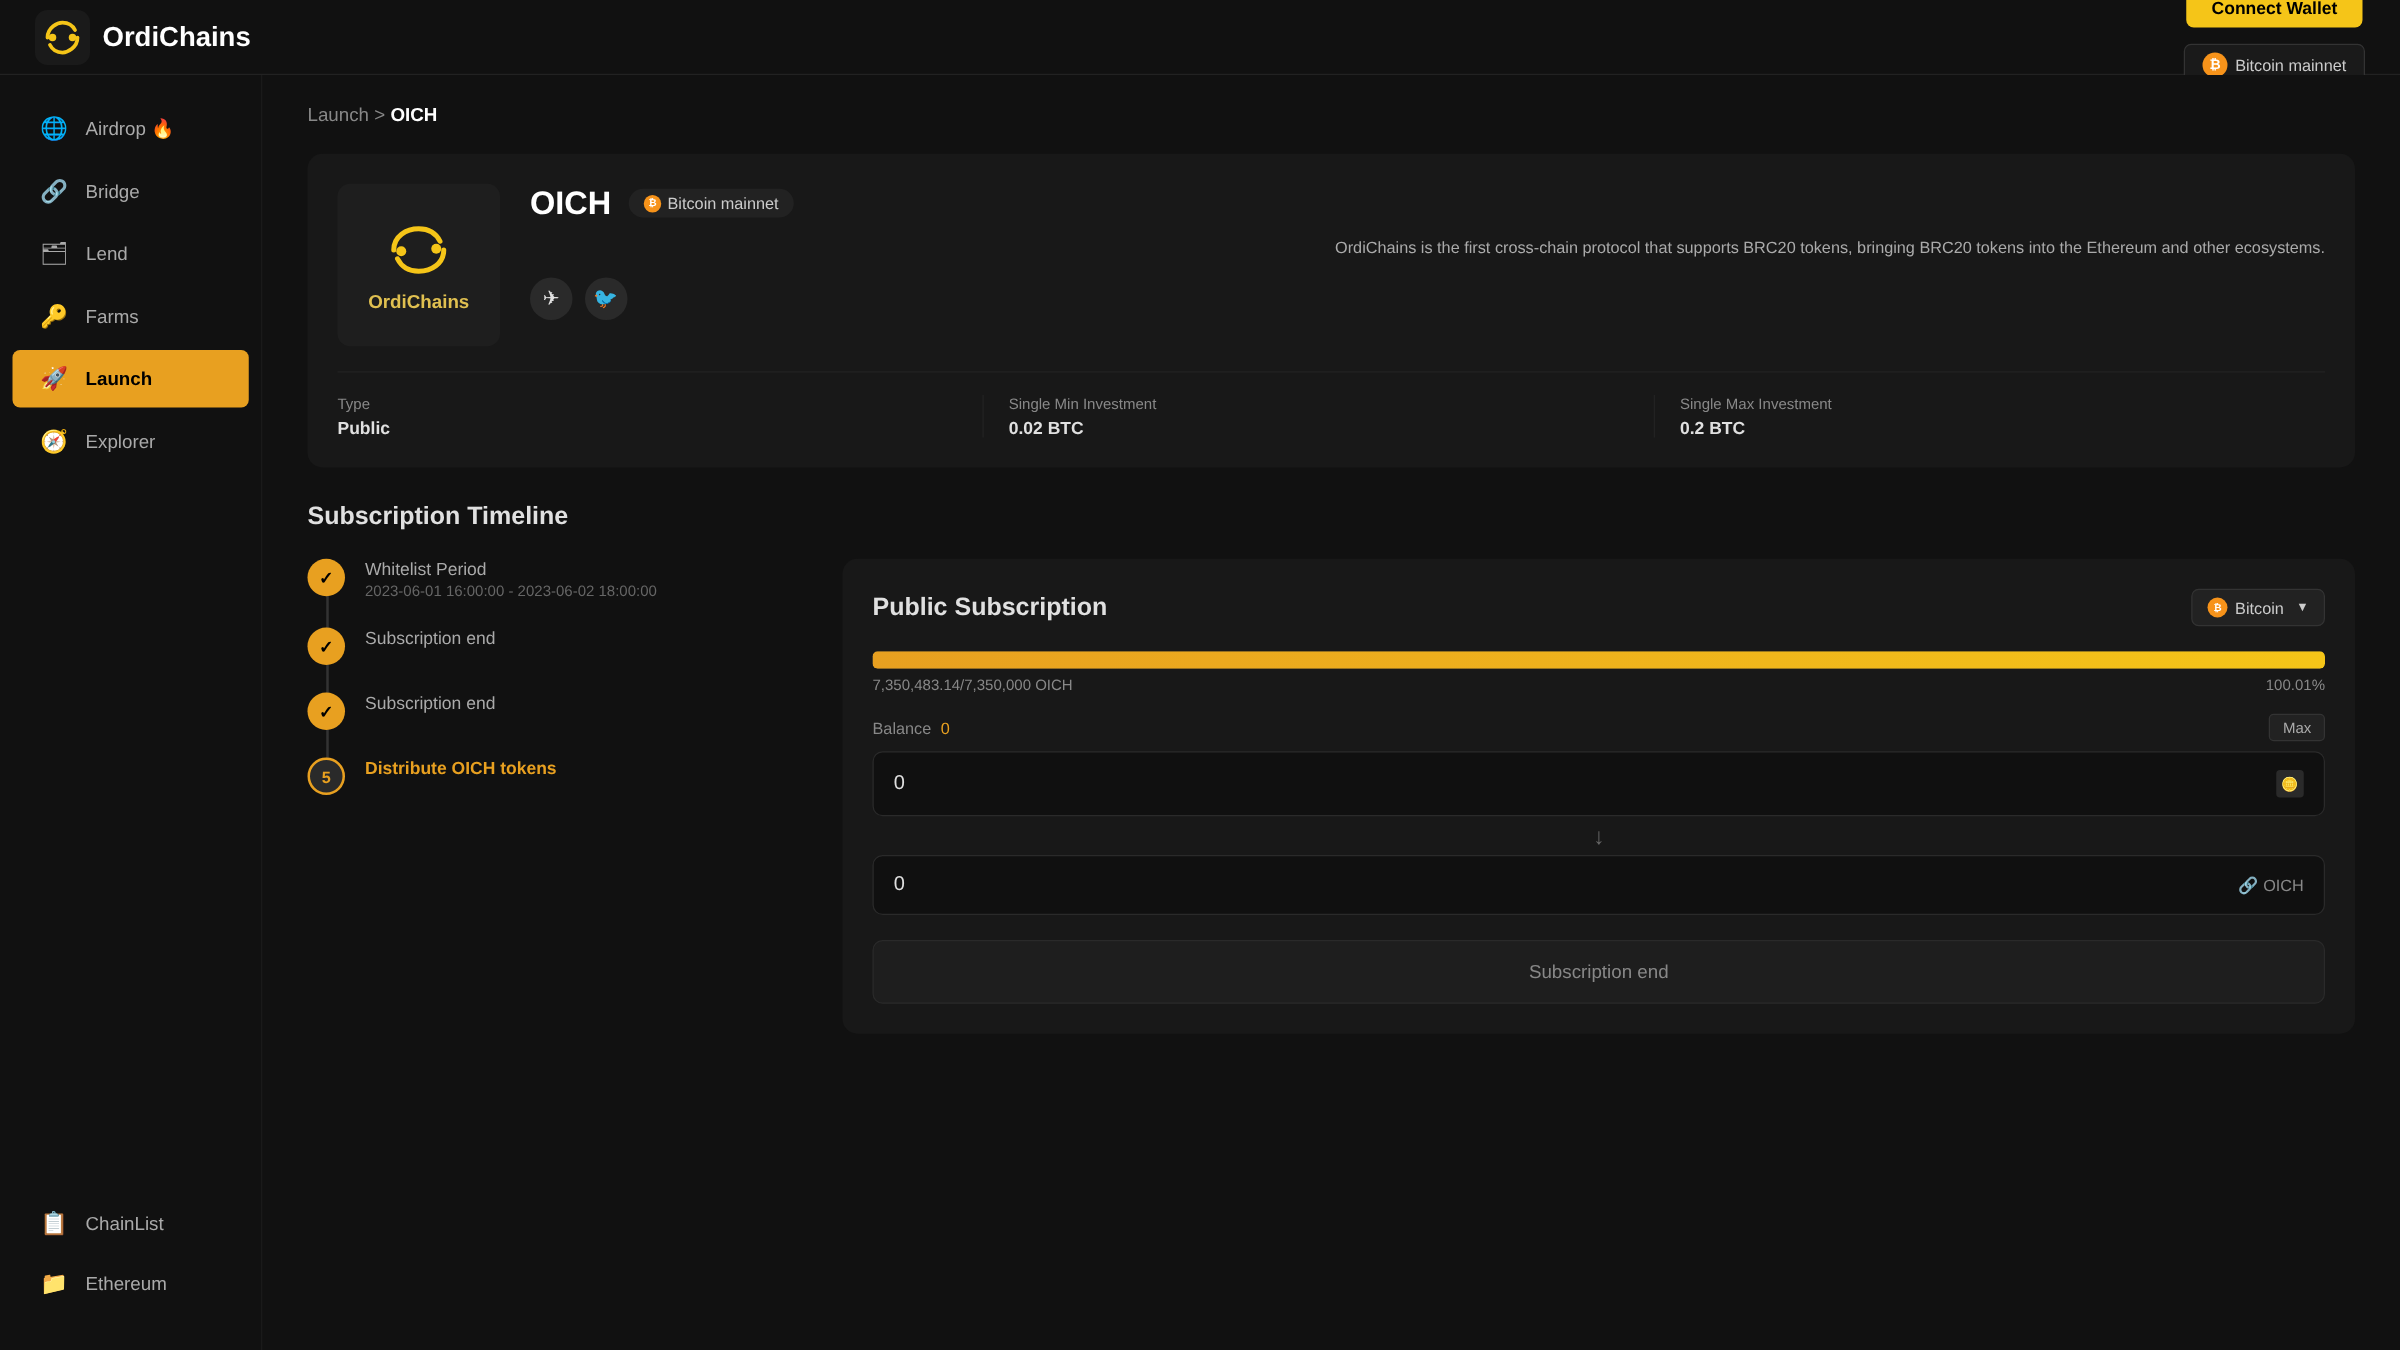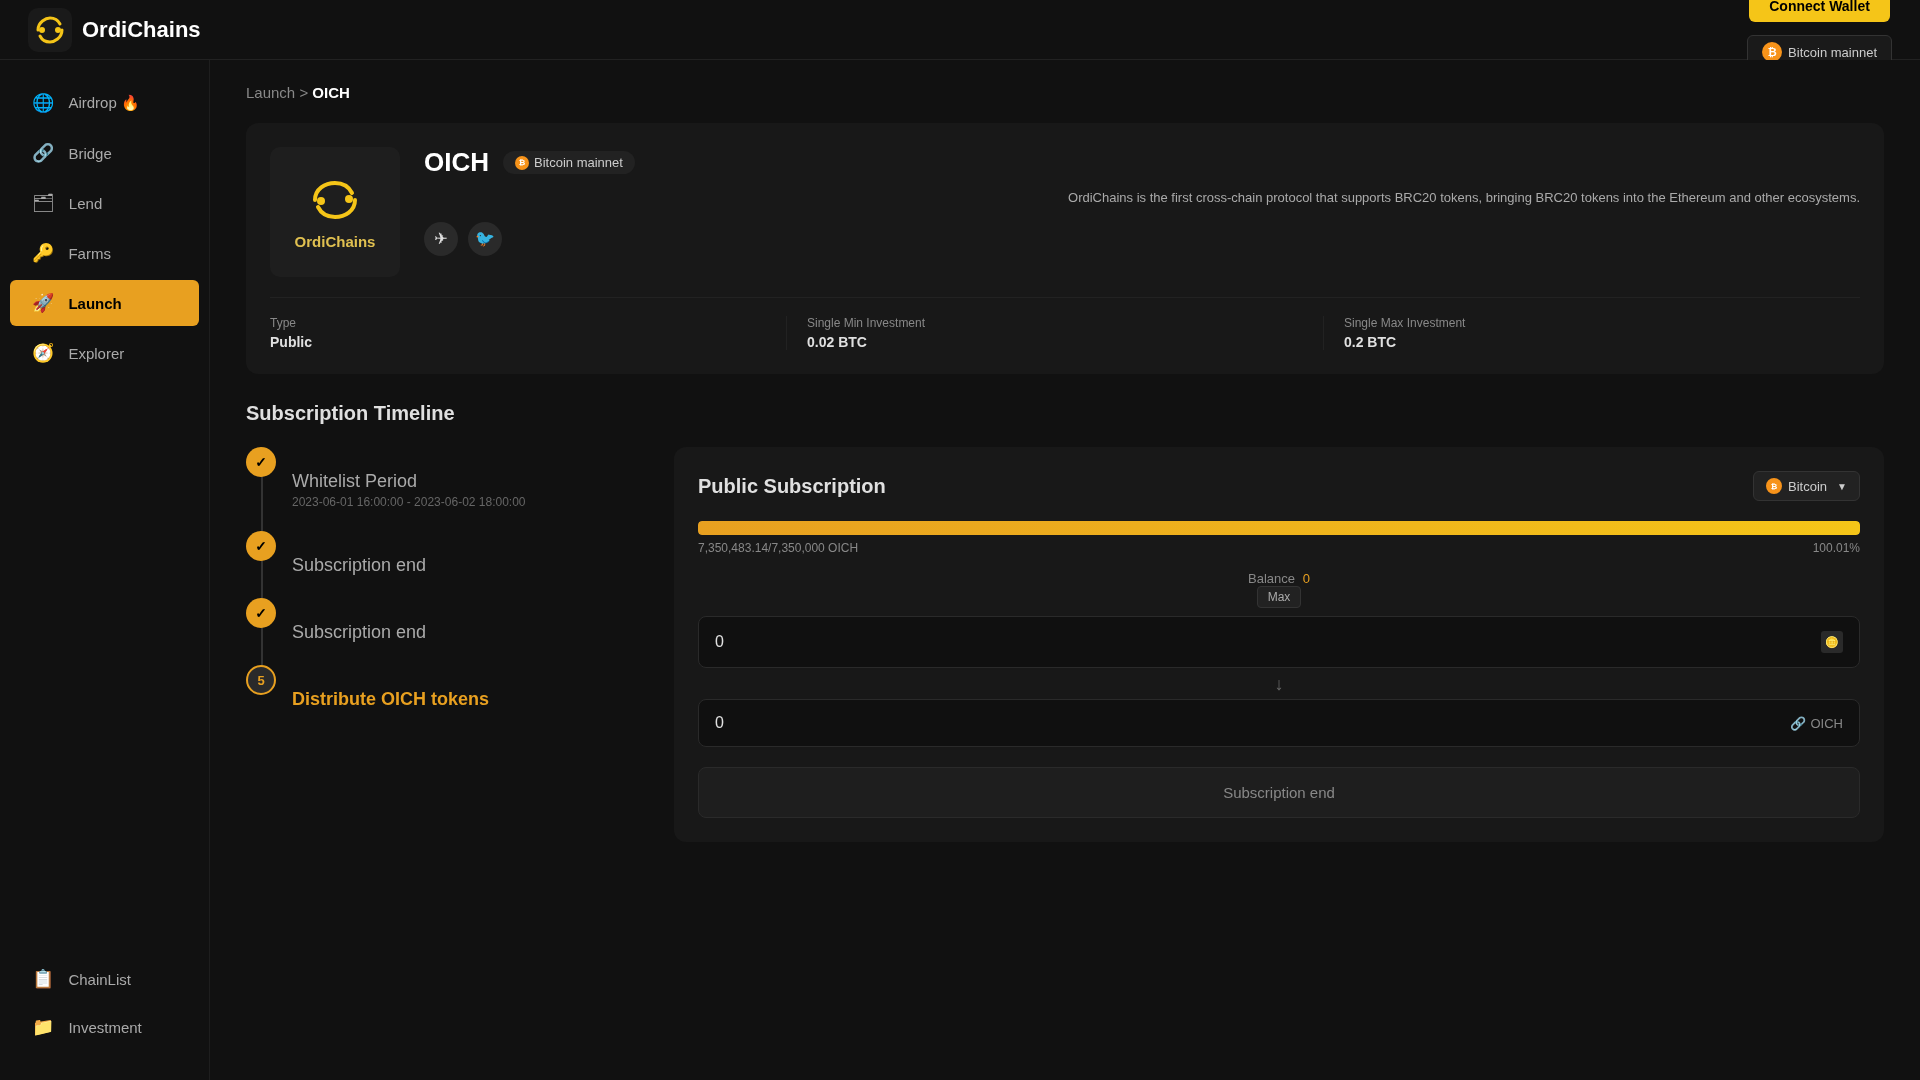--- a/index.html
+++ b/index.html
@@ -308,24 +308,23 @@
       z-index: 1;
     }
     .timeline-dot.checkmark::after {
       content: '✓';
       font-size: 14px;
       color: #000;
     }
     .timeline-dot.number { }
     .timeline-content { }
     .timeline-label {
-      font-size: 18px;
+      font-size: 14px;
       color: #aaa;
       font-weight: 500;
-      margin-top: 24px;
     }
     .timeline-label.active {
       color: #e8a020;
       font-weight: 700;
     }
     .timeline-date {
       font-size: 12px;
       color: #666;
       margin-top: 3px;
     }
@@ -397,21 +396,20 @@
     }
 
     
     .balance-row {
       display: flex;
       justify-content: space-between;
       align-items: center;
       margin: 16px 0 8px 0;
       font-size: 13px;
       color: #888;
-      flex-direction: column;
     }
     .balance-val {
       color: #e8a020;
       margin-left: 4px;
     }
     .max-btn {
       background: #222;
       border: 1px solid #333;
       border-radius: 4px;
       color: #aaa;
@@ -522,21 +520,21 @@
       <span>Explorer</span>
     </div>
     <div class="sidebar-divider"></div>
     <div class="sidebar-bottom">
       <div class="sidebar-item">
         <span class="icon">📋</span>
         <span>ChainList</span>
       </div>
       <div class="sidebar-item">
         <span class="icon">📁</span>
-        <span>Investment</span>
+        <span>Ethereum</span>
       </div>
     </div>
   </div>
 
   <div class="main">
 
     <div class="breadcrumb">
       <span>Launch</span>
       <span> &gt; </span>
       <span class="active">OICH</span>

